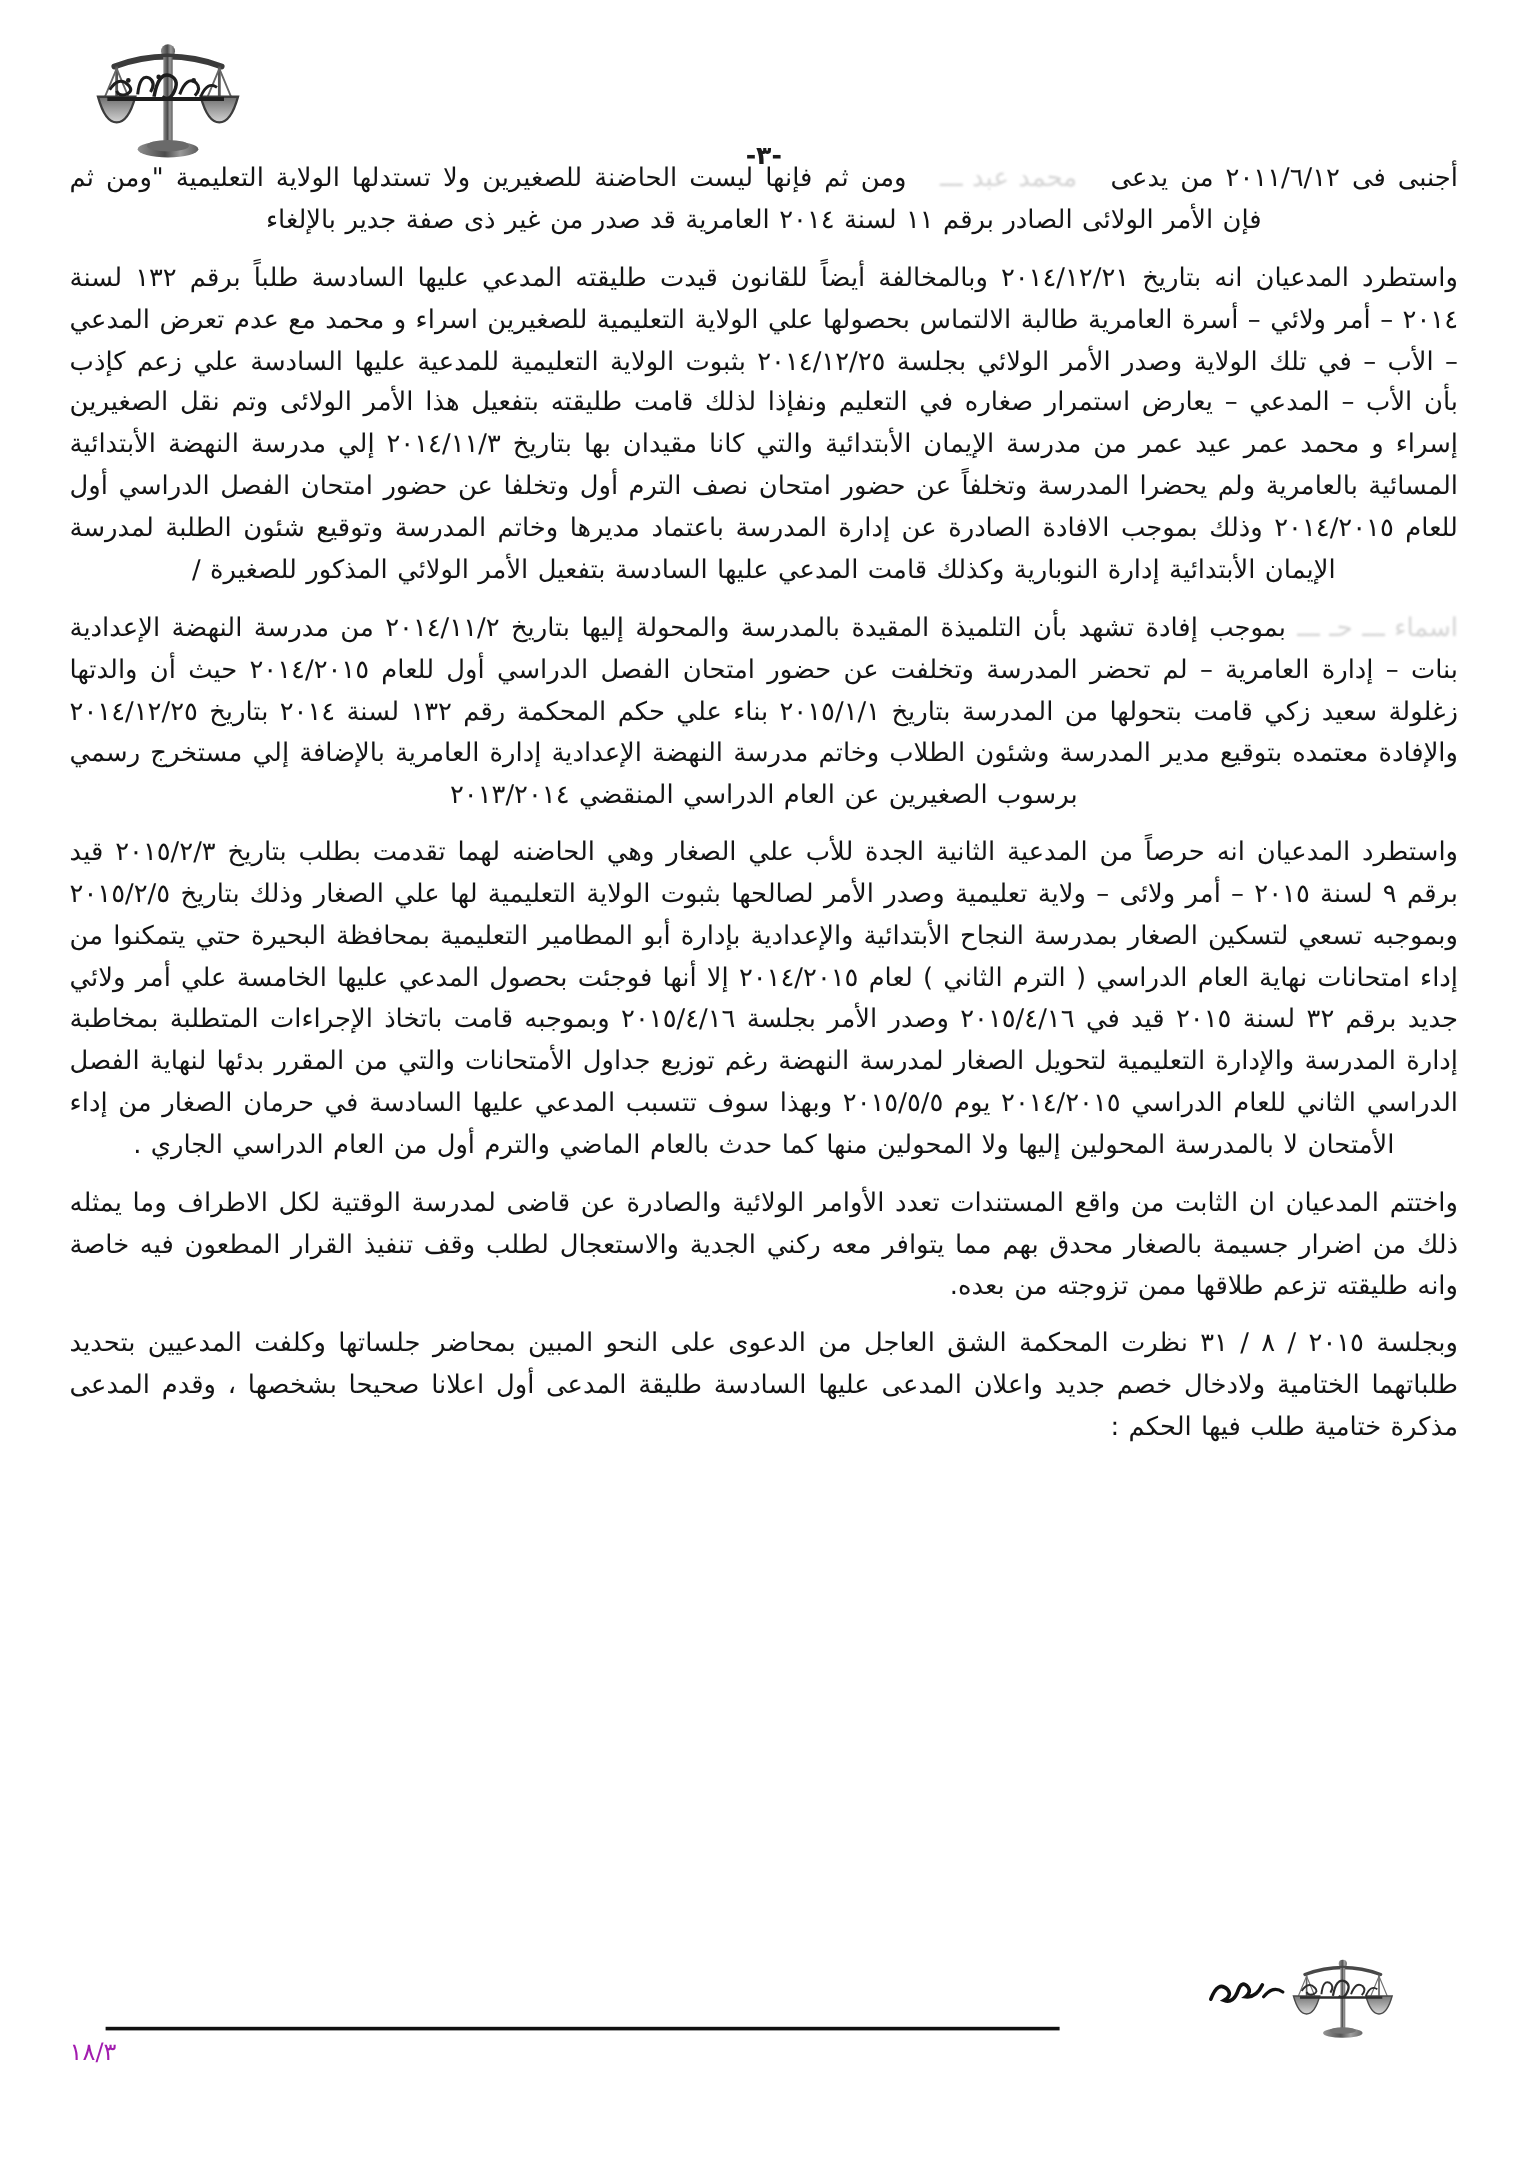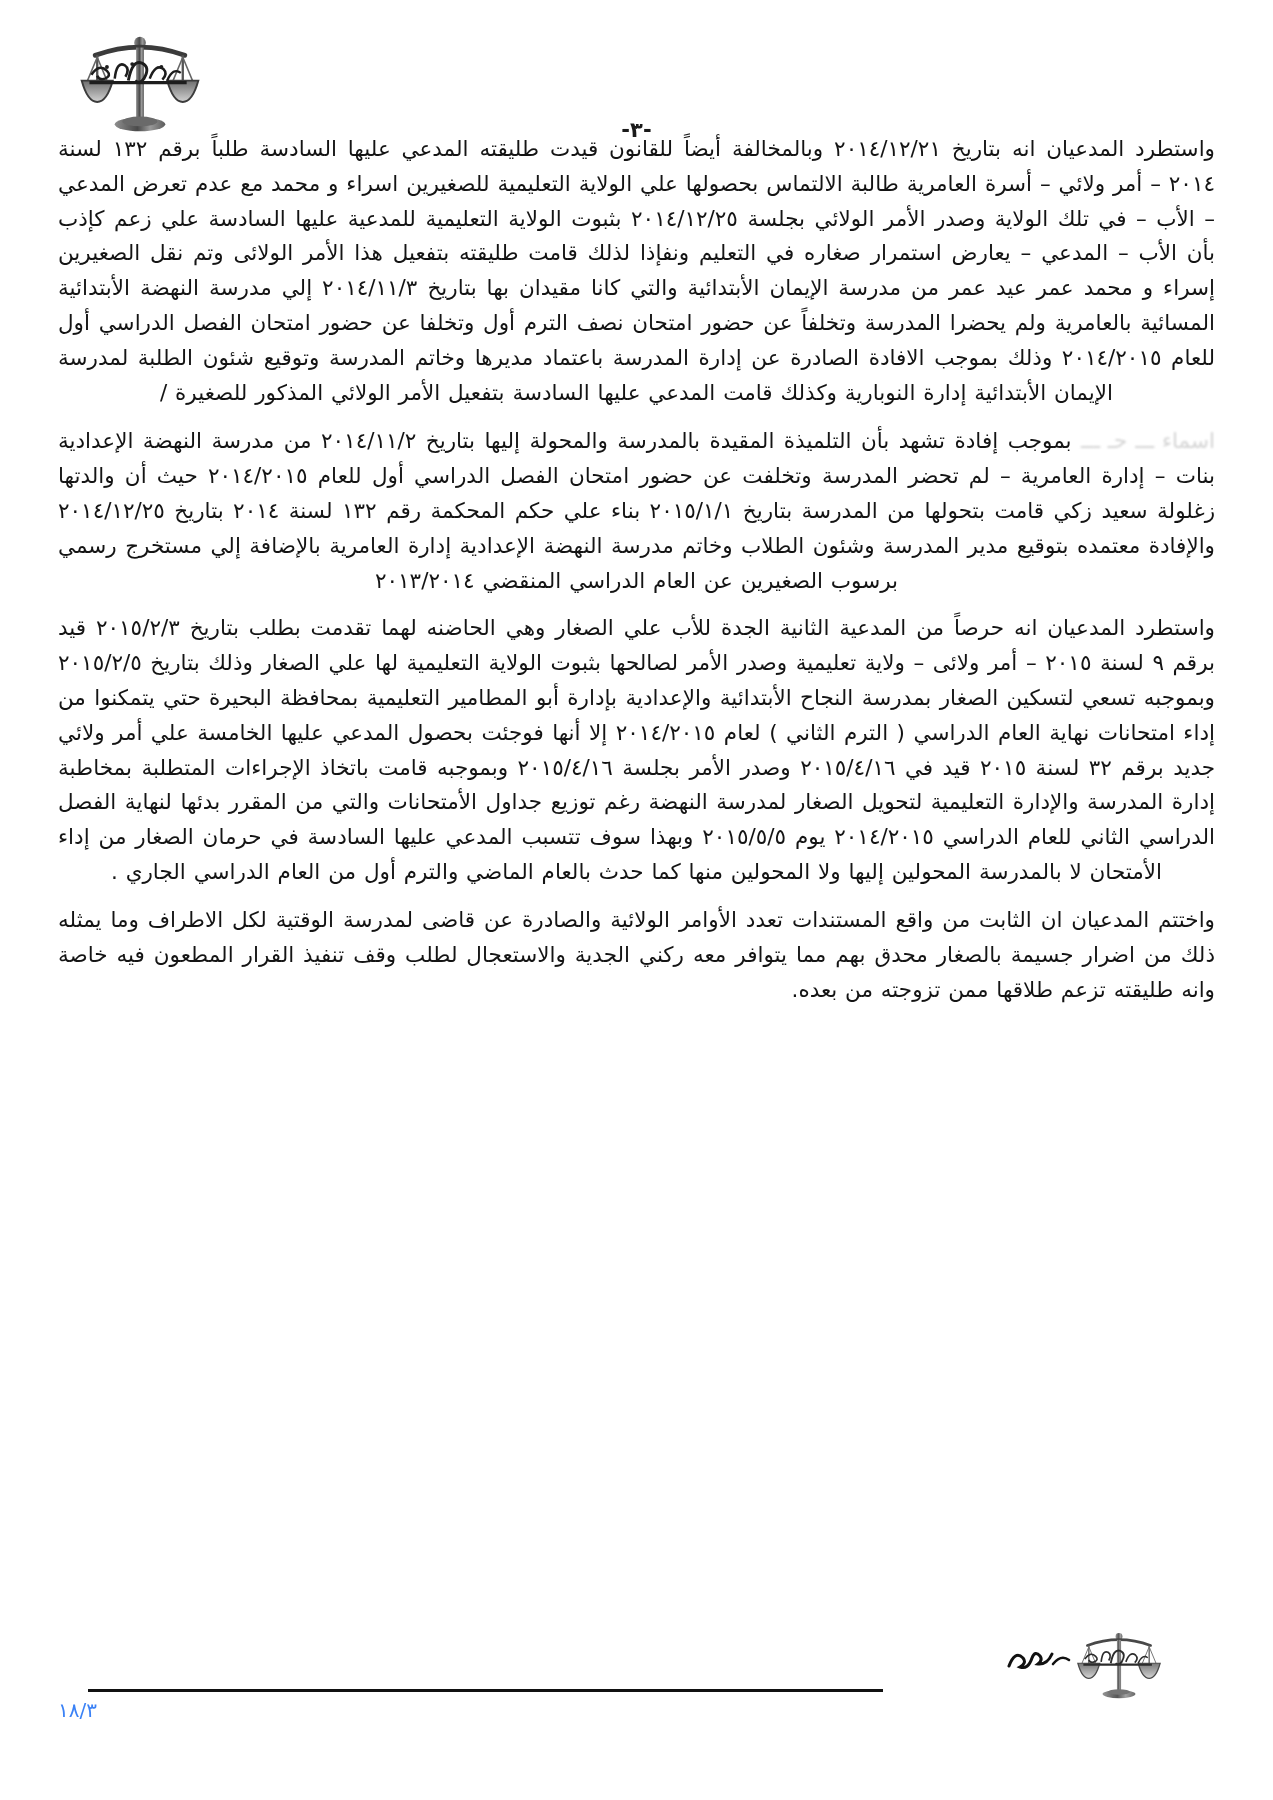--- a/index.html
+++ b/index.html
@@ -110,21 +110,21 @@
     bottom: 108px;
     width: 795px;
     height: 0;
     border-top: 3px solid #111111;
   }
   .footer-page {
     position: absolute;
     left: 58px;
     bottom: 78px;
     font-size: 20px;
-    color: #3b82f6;
+    color: #a21caf;
     direction: rtl;
   }
 </style>
 </head>
 <body>
 
 <div class="page">
 
   <div class="header">
 
@@ -170,32 +170,38 @@
             <circle cx="92" cy="36" r="2"></circle>
         </g>
       </svg>
     </div>
 
     <div class="page-number">-٣-</div>
   </div>
 
   <div class="body-area">
 
+    <p class="para">
+      <span>أجنبى فى ٢٠١١/٦/١٢ من يدعى</span>
+      <span class="redacted">محمد عبد ـــ</span>
+      <span>ومن ثم فإنها ليست الحاضنة للصغيرين ولا تستدلها الولاية التعليمية "ومن ثم فإن الأمر الولائى الصادر برقم ١١ لسنة ٢٠١٤ العامرية قد صدر من غير ذى صفة جدير بالإلغاء</span>
+    </p>
 
     <p class="para">واستطرد المدعيان  انه بتاريخ ٢٠١٤/١٢/٢١ وبالمخالفة أيضاً للقانون قيدت طليقته المدعي عليها السادسة طلباً برقم ١٣٢ لسنة ٢٠١٤ – أمر ولائي – أسرة العامرية طالبة الالتماس بحصولها علي الولاية التعليمية للصغيرين اسراء و محمد مع عدم تعرض المدعي – الأب – في تلك الولاية وصدر الأمر الولائي بجلسة ٢٠١٤/١٢/٢٥ بثبوت الولاية التعليمية للمدعية عليها السادسة علي زعم كإذب بأن الأب – المدعي – يعارض استمرار صغاره في التعليم  ونفإذا لذلك قامت طليقته بتفعيل هذا الأمر الولائى وتم نقل الصغيرين إسراء و محمد عمر عيد عمر من مدرسة الإيمان الأبتدائية والتي كانا مقيدان بها بتاريخ ٢٠١٤/١١/٣ إلي مدرسة النهضة الأبتدائية المسائية بالعامرية  ولم يحضرا المدرسة وتخلفاً  عن حضور امتحان نصف الترم أول  وتخلفا عن حضور امتحان الفصل الدراسي أول للعام ٢٠١٤/٢٠١٥ وذلك بموجب الافادة الصادرة عن إدارة المدرسة باعتماد مديرها وخاتم المدرسة وتوقيع شئون الطلبة لمدرسة الإيمان الأبتدائية  إدارة النوبارية وكذلك قامت المدعي عليها السادسة  بتفعيل الأمر الولائي المذكور للصغيرة /</p>
 
     <p class="para">
       <span class="redacted short">اسماء ـــ حـ ـــ</span>
       <span>بموجب إفادة تشهد بأن التلميذة المقيدة بالمدرسة والمحولة إليها بتاريخ ٢٠١٤/١١/٢ من مدرسة النهضة الإعدادية بنات – إدارة العامرية – لم تحضر المدرسة وتخلفت عن حضور امتحان الفصل الدراسي أول للعام ٢٠١٤/٢٠١٥ حيث أن والدتها زغلولة سعيد زكي قامت بتحولها  من المدرسة بتاريخ ٢٠١٥/١/١ بناء علي حكم المحكمة رقم ١٣٢ لسنة ٢٠١٤ بتاريخ ٢٠١٤/١٢/٢٥ والإفادة معتمده بتوقيع مدير المدرسة وشئون الطلاب وخاتم مدرسة النهضة الإعدادية إدارة العامرية بالإضافة إلي مستخرج رسمي برسوب الصغيرين عن العام الدراسي المنقضي ٢٠١٣/٢٠١٤</span>
     </p>
 
     <p class="para">واستطرد المدعيان انه حرصاً من المدعية الثانية الجدة للأب علي الصغار وهي الحاضنه لهما تقدمت بطلب بتاريخ ٢٠١٥/٢/٣ قيد برقم ٩ لسنة ٢٠١٥ – أمر ولائى – ولاية تعليمية وصدر الأمر لصالحها بثبوت الولاية التعليمية لها  علي الصغار وذلك بتاريخ ٢٠١٥/٢/٥  وبموجبه تسعي لتسكين الصغار بمدرسة النجاح الأبتدائية والإعدادية بإدارة أبو المطامير التعليمية بمحافظة البحيرة  حتي يتمكنوا من إداء امتحانات نهاية العام الدراسي ( الترم الثاني ) لعام ٢٠١٤/٢٠١٥ إلا أنها فوجئت بحصول المدعي عليها الخامسة علي أمر ولائي جديد برقم ٣٢ لسنة ٢٠١٥ قيد في ٢٠١٥/٤/١٦  وصدر الأمر بجلسة ٢٠١٥/٤/١٦  وبموجبه قامت باتخاذ الإجراءات المتطلبة بمخاطبة إدارة المدرسة والإدارة التعليمية لتحويل الصغار لمدرسة النهضة رغم توزيع جداول الأمتحانات والتي من المقرر بدئها لنهاية الفصل الدراسي الثاني للعام الدراسي ٢٠١٤/٢٠١٥ يوم ٢٠١٥/٥/٥  وبهذا سوف تتسبب المدعي عليها السادسة في حرمان الصغار من إداء الأمتحان لا بالمدرسة المحولين إليها ولا المحولين منها كما حدث بالعام الماضي والترم أول من العام الدراسي الجاري .</p>
 
     <p class="para lastline-right">واختتم المدعيان ان الثابت من واقع المستندات تعدد الأوامر الولائية والصادرة عن قاضى لمدرسة الوقتية لكل الاطراف وما يمثله ذلك  من  اضرار  جسيمة بالصغار محدق بهم  مما  يتوافر معه ركني الجدية والاستعجال لطلب وقف تنفيذ القرار المطعون فيه  خاصة وانه طليقته تزعم طلاقها ممن تزوجته من بعده.</p>
 
+    <p class="para lastline-right">وبجلسة ٢٠١٥ / ٨ / ٣١  نظرت المحكمة الشق العاجل من الدعوى على النحو المبين بمحاضر جلساتها وكلفت المدعيين بتحديد طلباتهما الختامية ولادخال خصم جديد واعلان المدعى عليها السادسة طليقة المدعى أول  اعلانا صحيحا بشخصها ، وقدم المدعى مذكرة ختامية طلب فيها الحكم :</p>
   </div>
 
   <div class="footer">
 
     <div class="logo-bottom">
       <svg class="scales" viewBox="0 0 140 108">
         <circle cx="70" cy="11" r="5" fill="url(#metal)"></circle>
         <path d="M24 24 Q70 7 116 24" stroke="#3b3b3b" stroke-width="4" fill="none" stroke-linecap="round"></path>
         <rect x="67" y="16" width="6" height="76" fill="url(#metal)"></rect>
         <ellipse cx="70" cy="95" rx="24" ry="6" fill="url(#metal)"></ellipse>

